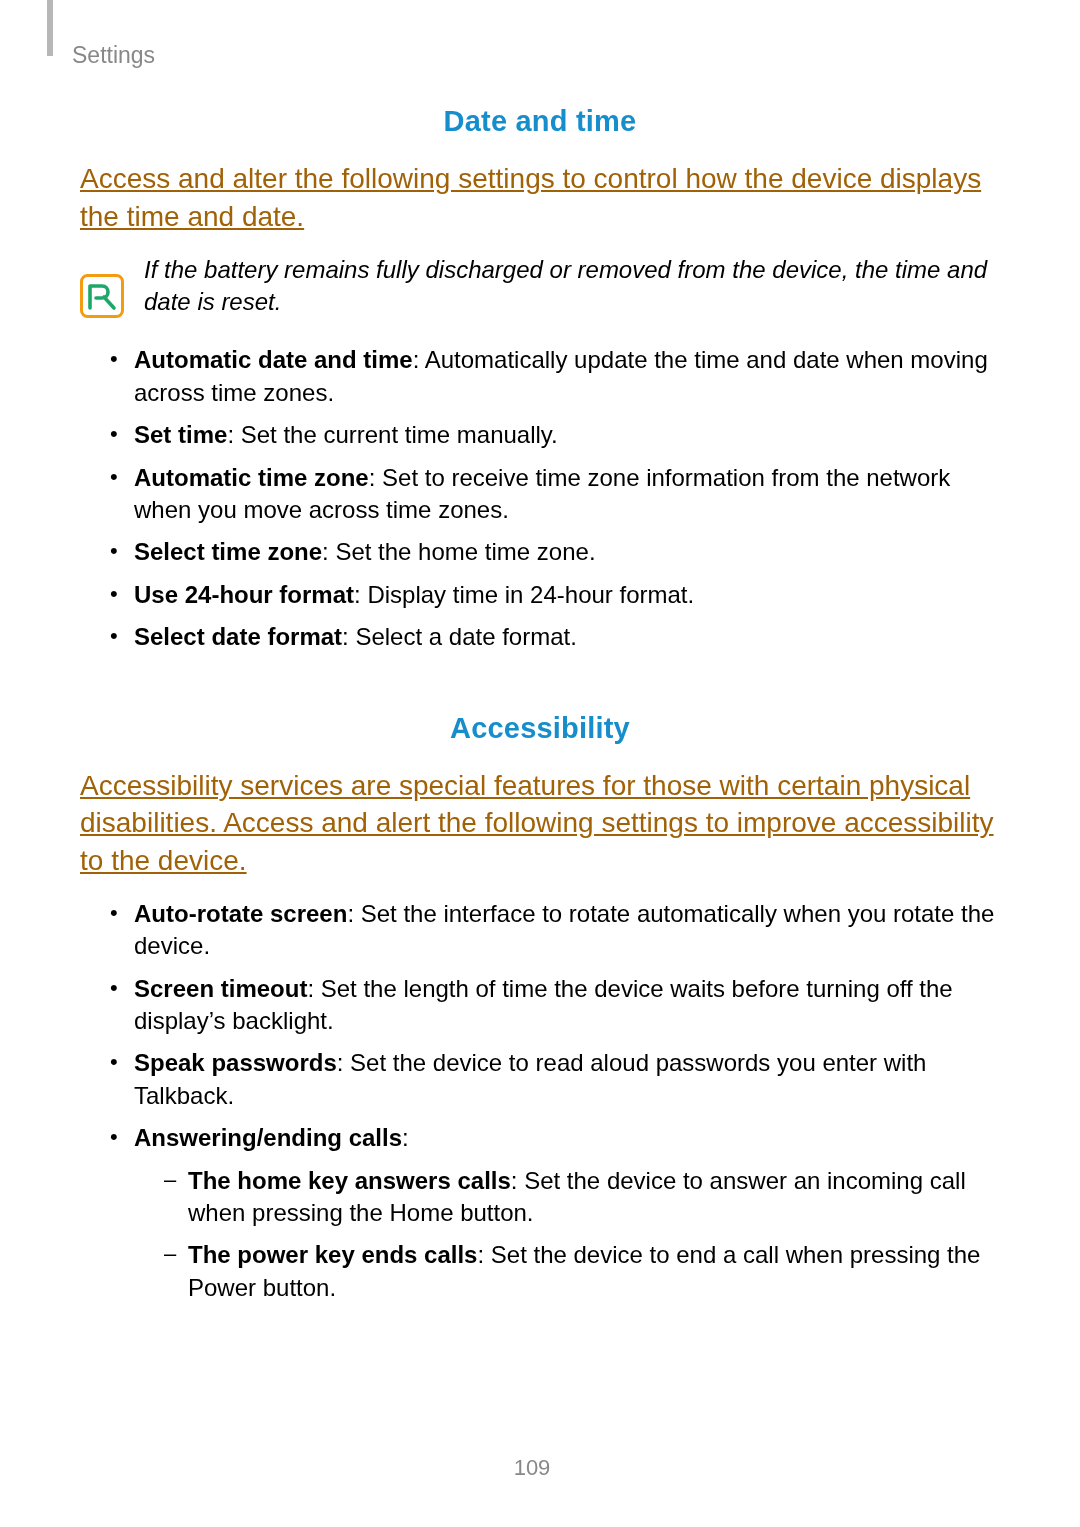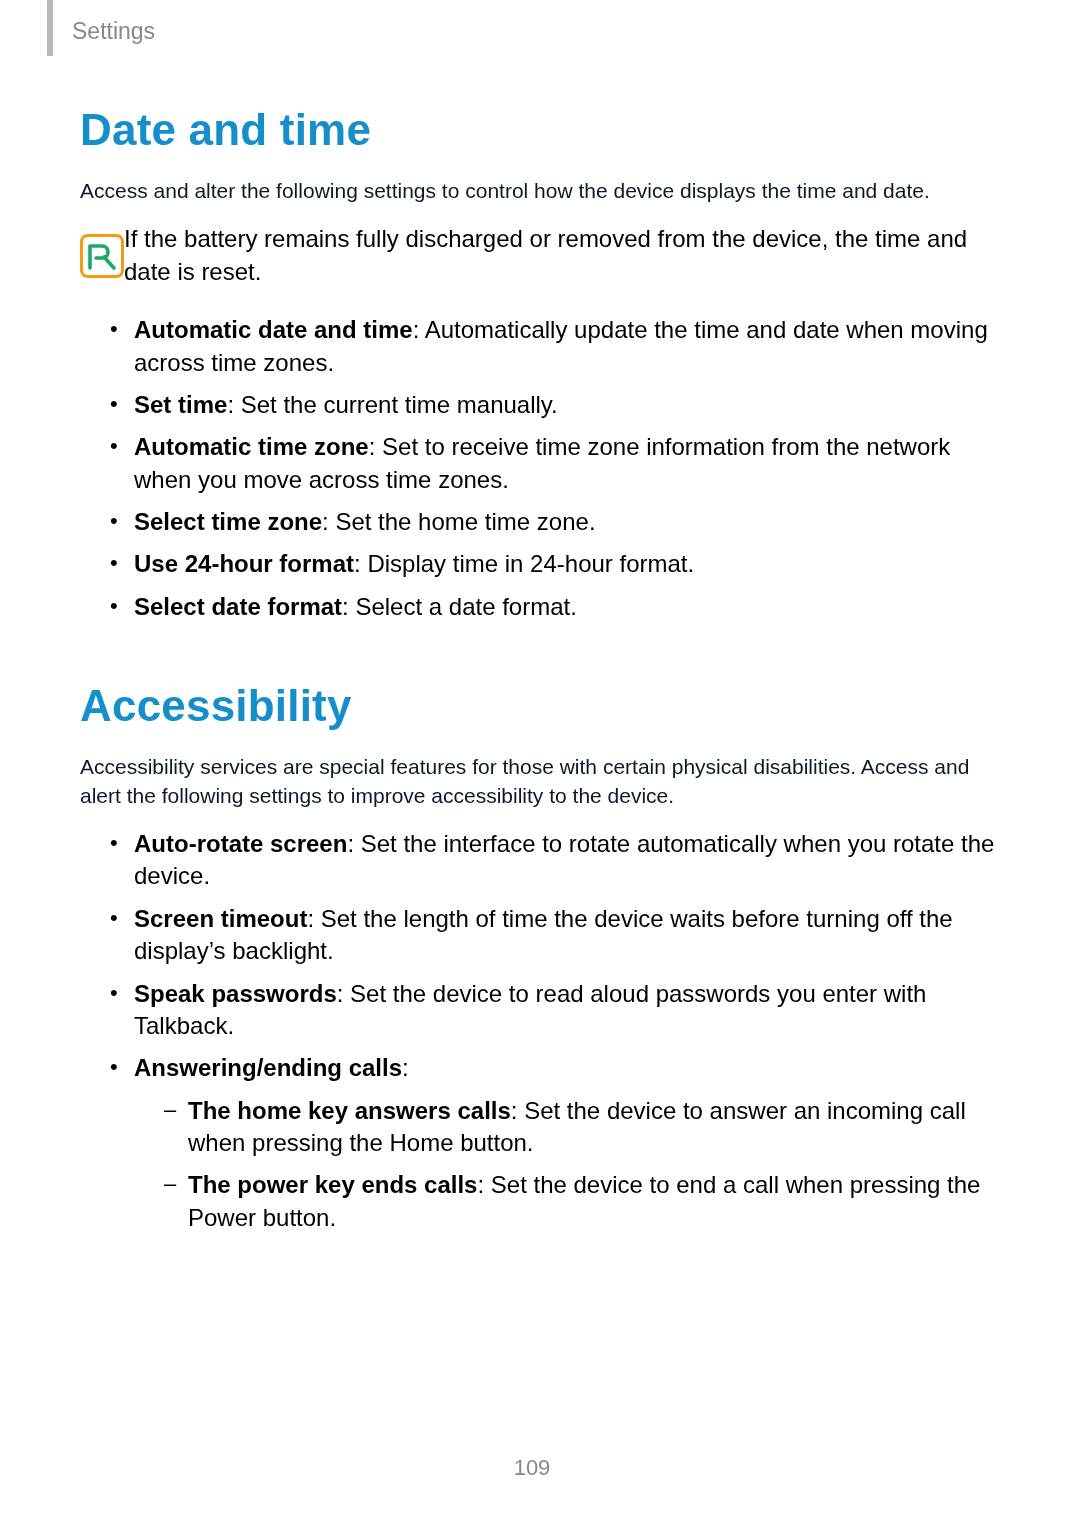--- a/index.html
+++ b/index.html
@@ -1,23 +1,23 @@
 <!DOCTYPE html>
 <html><head>
   <meta charset="utf-8">
   <style>
     * { box-sizing: border-box; margin: 0; padding: 0; }
     html, body { width: 1080px; height: 1527px; background: #fff; font-family: "Segoe UI", "Helvetica Neue", Arial, sans-serif; color: #000; }
     .page { position: relative; width: 1080px; height: 1527px; padding: 0 80px; }
     .section-marker { position: absolute; left: 47px; top: 0; width: 6px; height: 56px; background: #b7b7b7; }
-    .section-label { position: absolute; left: 72px; top: 18px; font-size: 23px; color: #888; }
+    .section-label { position: absolute; left: 72px; top: 42px; font-size: 23px; color: #888; }
     .content { padding-top: 105px; padding-left: 0; }
-    h1.heading { font-size: 44px; font-weight: 700; color: #168ecb; margin-bottom: 22px; letter-spacing: 0.2px; }
-    p.intro { font-size: 21px; line-height: 1.35; color: #0f172a; margin-bottom: 18px; }
-    .note-row { display: flex; align-items: center; margin-bottom: 26px; }
+    h1.heading { font-size: 29px; font-weight: 700; color: #168ecb; margin-bottom: 22px; letter-spacing: 0.2px; text-align: center; }
+    p.intro { font-size: 28px; line-height: 1.35; color: #a16207; margin-bottom: 18px; text-decoration: underline; }
+    .note-row { display: flex; align-items: flex-end; gap: 20px; margin-bottom: 26px; font-style: italic; }
     .note-icon { flex: 0 0 44px; height: 44px; }
     .note-text { font-size: 24px; line-height: 1.35; max-width: 880px; }
     ul.bullets { list-style: none; padding-left: 30px; margin-bottom: 58px; }
     ul.bullets > li { position: relative; font-size: 24px; line-height: 1.35; margin-bottom: 10px; padding-left: 24px; }
     ul.bullets > li::before { content: "•"; position: absolute; left: 0; top: 0; font-size: 22px; color:#000; }
     ul.bullets .bold { font-weight: 700; margin-top: 12px; }
     ul.sub { list-style: none; padding-left: 30px; margin-top: 10px; }
     ul.sub > li { position: relative; font-size: 24px; line-height: 1.35; margin-bottom: 10px; padding-left: 24px; }
     ul.sub > li::before { content: "–"; position: absolute; left: 0; top: 0; font-size: 22px; color:#000; }
     .page-number { position: absolute; bottom: 46px; left: 0; right: 16px; text-align: center; font-size: 22px; color: #888; }

